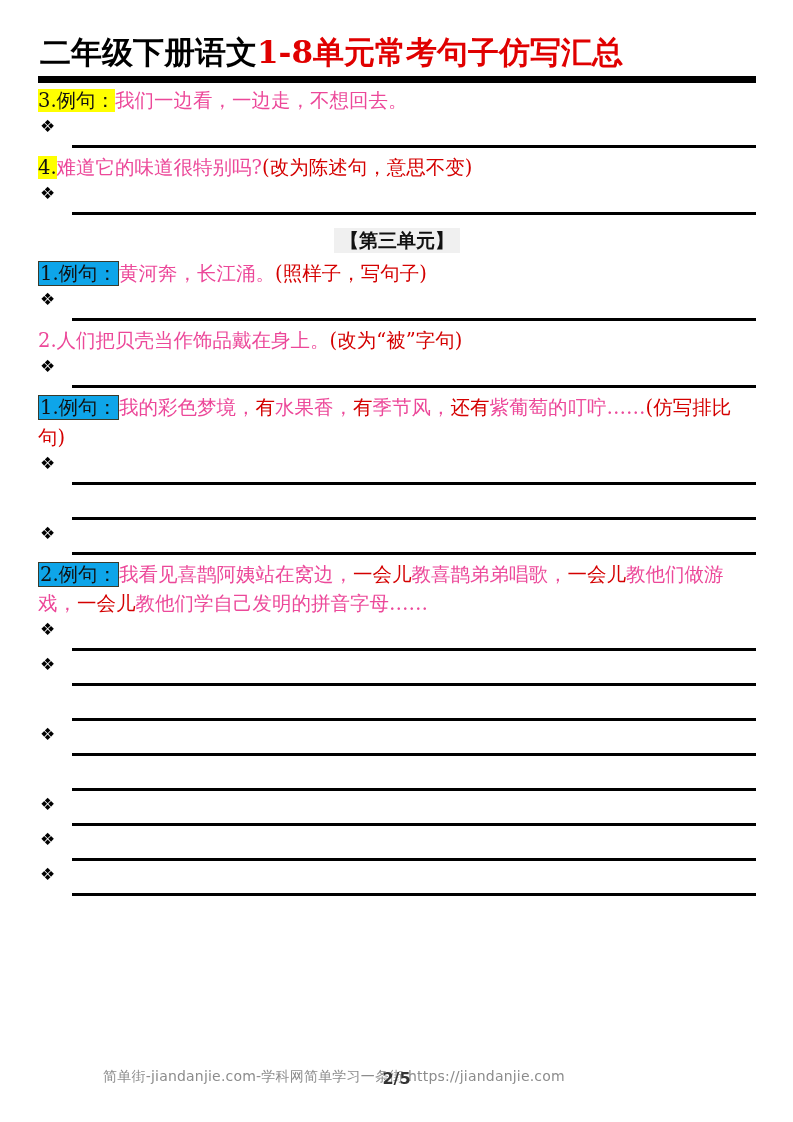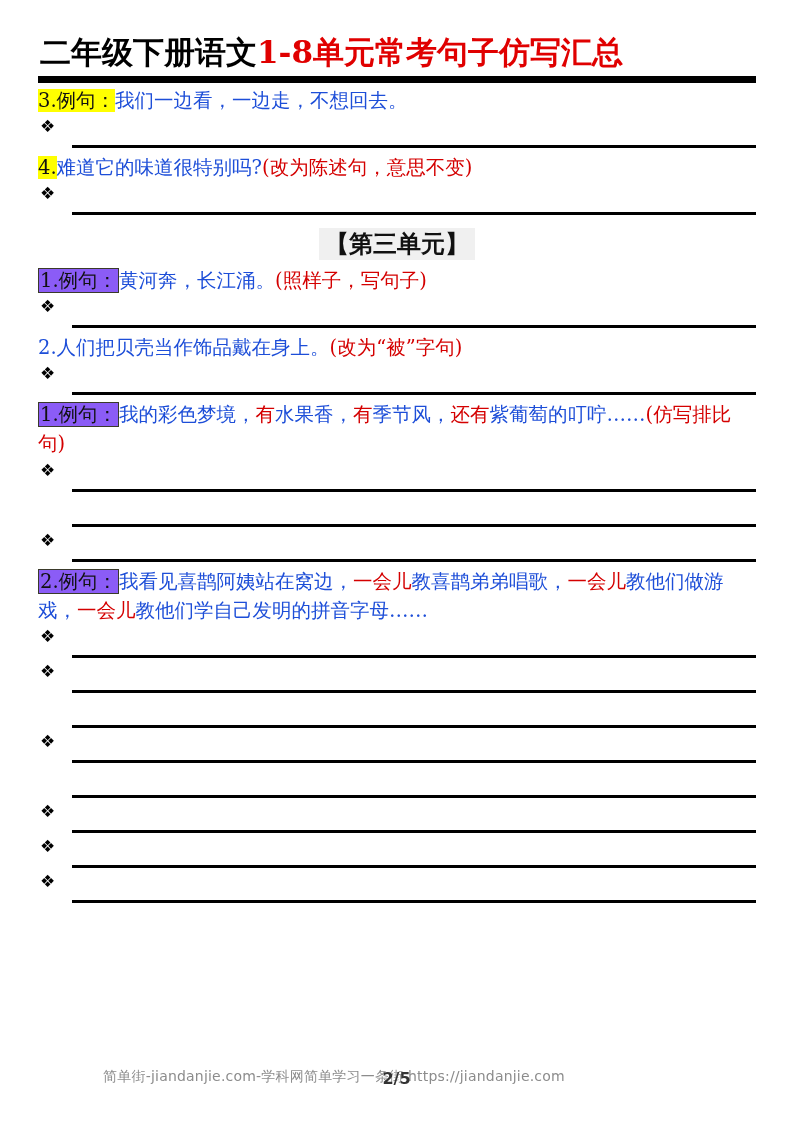--- a/index.html
+++ b/index.html
@@ -44,21 +44,21 @@
     height: 7px;
     background: #000;
     margin-top: 4px;
     margin-bottom: 3px;
     width: 718px;
   }
 
   
   .section-heading {
     text-align: center;
-    font-size: 24px;
+    font-size: 19px;
     font-weight: bold;
     font-family: "DejaVu Serif","Liberation Serif",serif;
     color: #111;
     margin: 10px 0 5px 0;
     line-height: 1.35;
   }
   .section-heading span.hl {
     background: #f0f0f0;
     padding: 1px 6px 2px 6px;
   }
@@ -70,27 +70,27 @@
     color: #111;
     font-family: "DejaVu Serif","Liberation Serif",serif;
     margin: 2px 0 1px 0;
     word-break: break-all;
   }
   .yellow {
     background: #ffff00;
     color: #111;
   }
   .yellow-box {
-    background: #8b5cf6;
+    background: #0ea5e9;
     color: #111;
     border: 1px solid #3a3a2a;
     padding: 0 1px;
   }
   .red { color: #d40000; }
-  .blk { color: #1d4ed8; }
+  .blk { color: #ec4899; }
 
   
   .blank-row {
     position: relative;
     height: 35px;
   }
   .blank-row .bullet {
     position: absolute;
     left: 2px;
     top: 2px;

